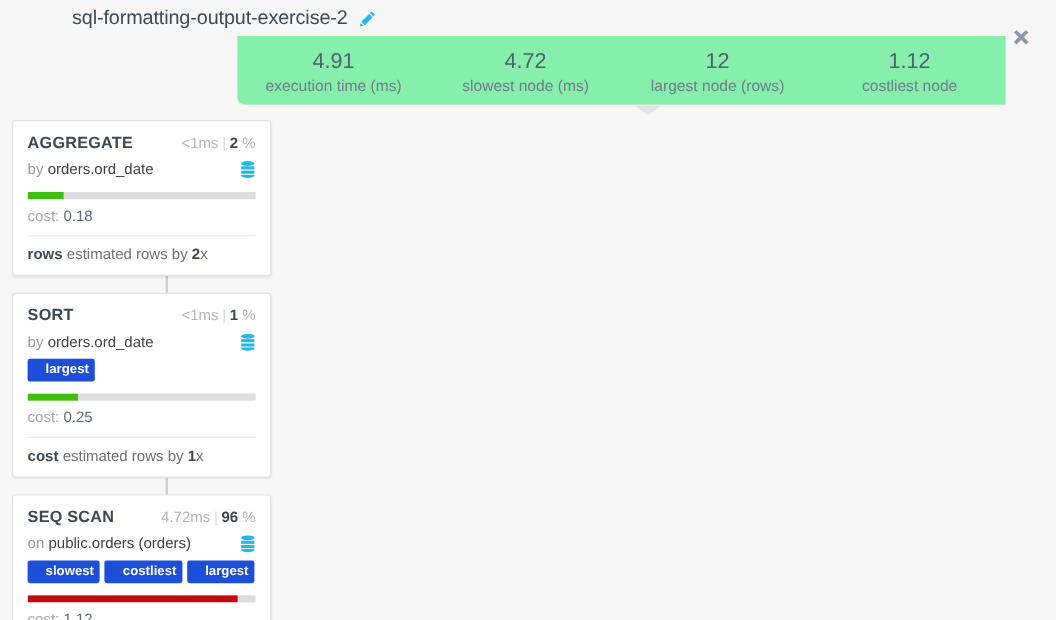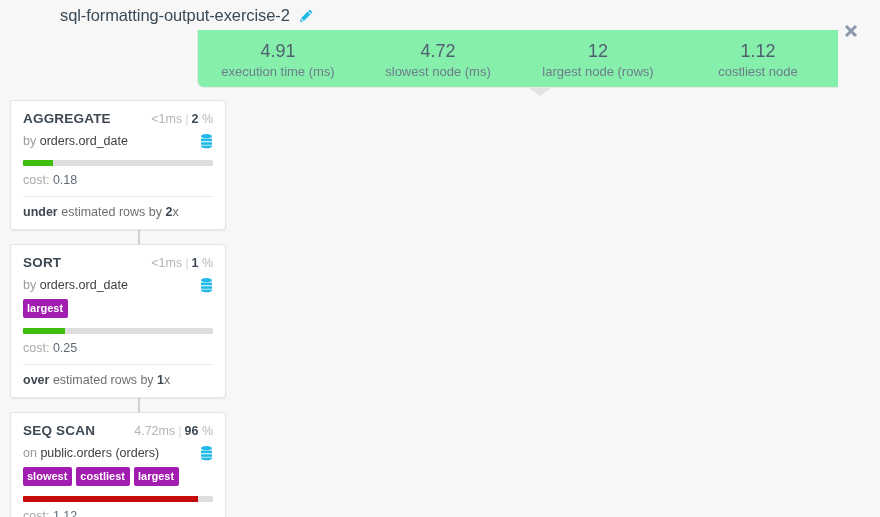--- a/index.html
+++ b/index.html
@@ -166,26 +166,26 @@
     margin-left: 8px;
     display: inline-flex;
   }
 
   .badges {
     margin-top: 5px;
     display: flex;
     gap: 4px;
   }
   .badge {
-    background: #a21caf;
+    background: #1d4ed8;
     color: #ffffff;
     font-size: 11px;
     font-weight: bold;
     line-height: 13px;
-    padding: 3px 5px 3px 4px;
+    padding: 3px 5px 3px 15px;
     border-radius: 2px;
     white-space: nowrap;
   }
 
   .bar-track {
     margin-top: 10px;
     height: 6px;
     width: 100%;
     background: #dddddd;
     border-radius: 1px;
@@ -276,21 +276,21 @@
       </span>
     </div>
     <div class="bar-track">
       <div class="bar-fill" style="width: 16%; background: rgb(63, 191, 11);"></div>
     </div>
     <div class="cost-row">
       <span>cost:</span>
       <span class="cost-val">0.18</span>
     </div>
     <div class="estimate-row">
-      <b>under</b>
+      <b>rows</b>
       <span>estimated rows by</span>
       <b>2</b><span>x</span>
     </div>
   </div>
 
   <div class="connector"></div>
 
   <div class="node-card">
     <div class="node-head">
       <span class="node-type">SORT</span>
@@ -313,21 +313,21 @@
       <span class="badge">largest</span>
     </div>
     <div class="bar-track">
       <div class="bar-fill" style="width: 22%; background: rgb(63, 191, 11);"></div>
     </div>
     <div class="cost-row">
       <span>cost:</span>
       <span class="cost-val">0.25</span>
     </div>
     <div class="estimate-row">
-      <b>over</b>
+      <b>cost</b>
       <span>estimated rows by</span>
       <b>1</b><span>x</span>
     </div>
   </div>
 
   <div class="connector"></div>
 
   <div class="node-card">
     <div class="node-head">
       <span class="node-type">SEQ SCAN</span>

